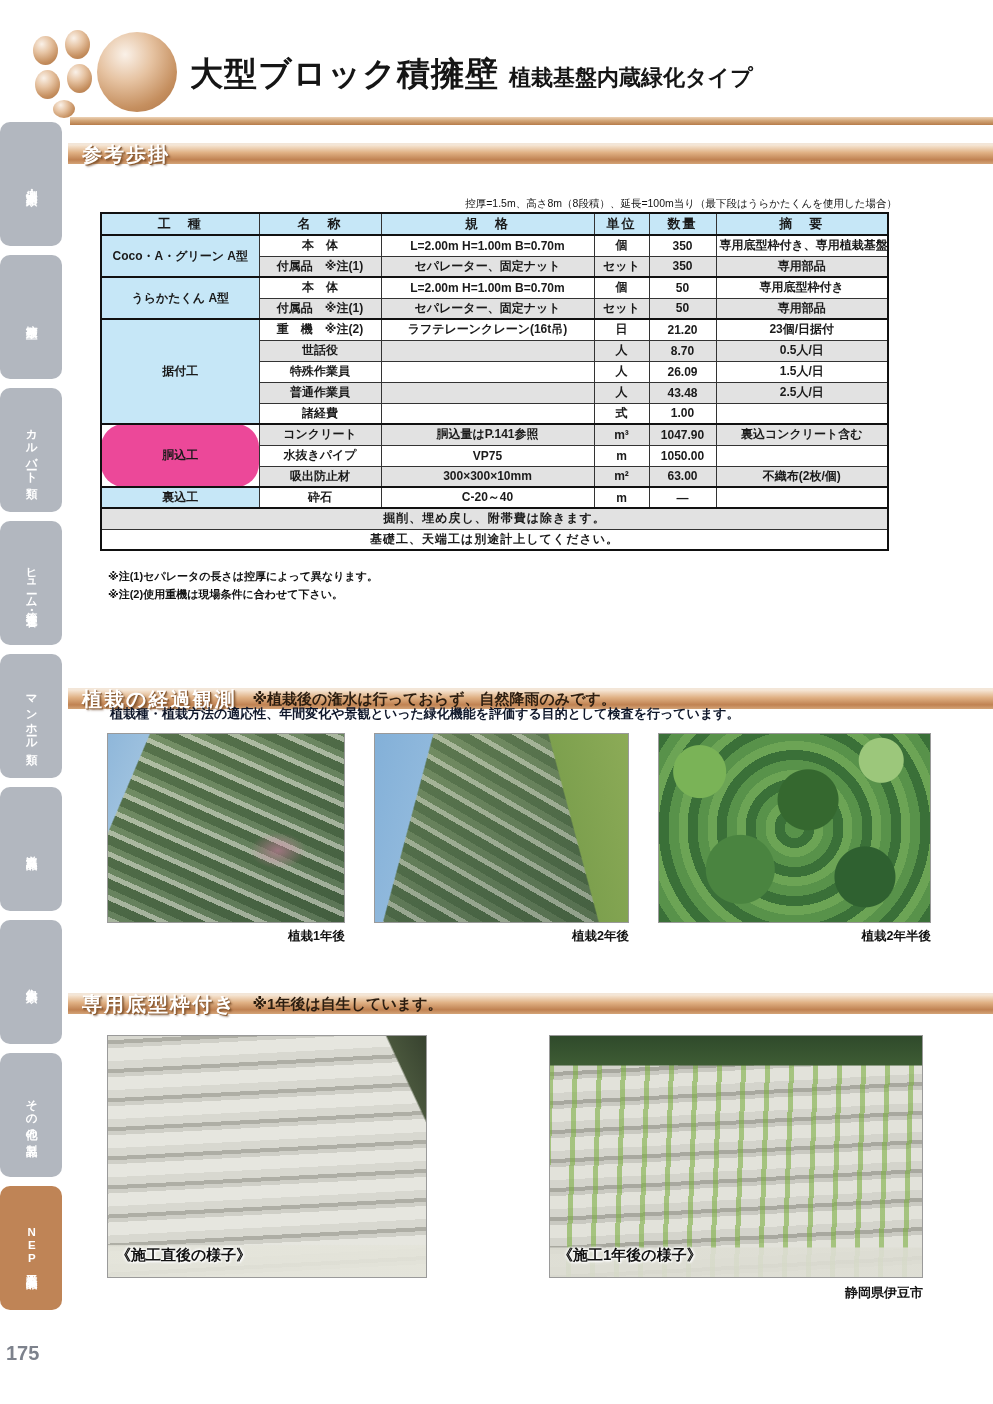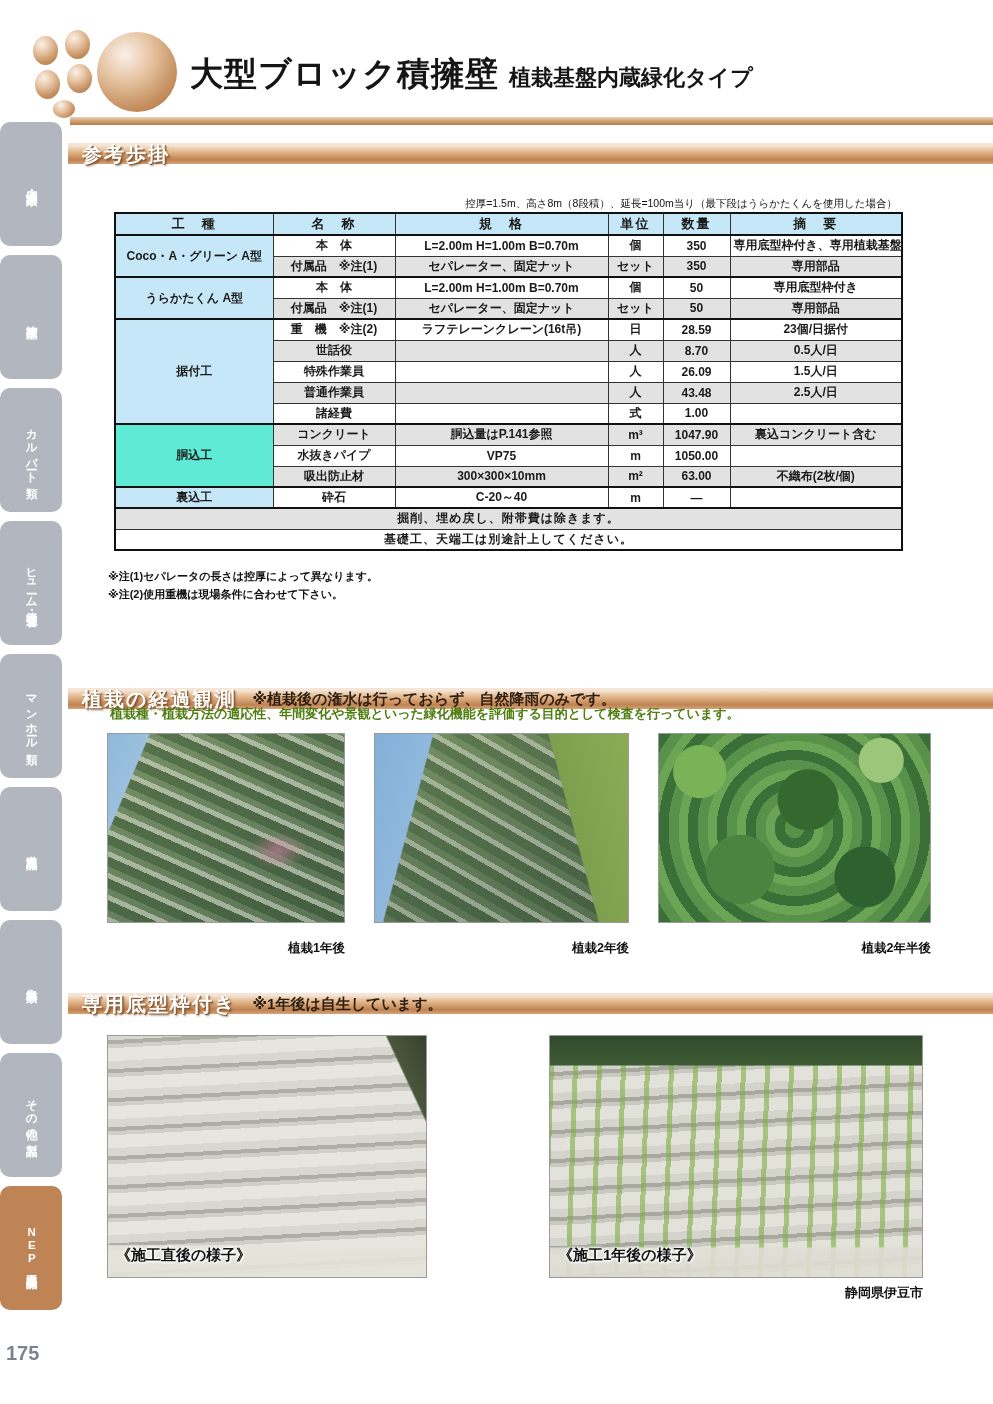--- a/index.html
+++ b/index.html
@@ -52,41 +52,41 @@
   .bar .bar-title {
     font-size:20px; font-weight:bold; color:#fff; letter-spacing:2px; padding:0 8px 0 14px;
     text-shadow:1px 1px 0 #8a5a30, 2px 2px 2px rgba(90,50,20,.55);
   }
   .bar .bar-note { font-size:15px; font-weight:bold; color:#2b1d10; margin-left:8px; }
   .bar1 { top:143px; } .bar2 { top:688px; } .bar3 { top:993px; }
 
   
   .table-note { position:absolute; left:110px; top:197px; width:787px; text-align:right;
     font-size:10.5px; font-weight:normal; color:#111; }
-  table.ref { position:absolute; left:114px; top:212px; width:787px; border-collapse:collapse;
+  table.ref { position:absolute; left:100px; top:212px; width:787px; border-collapse:collapse;
     border:2px solid #111; table-layout:fixed; }
   table.ref th, table.ref td {
     border:1px solid #333; font-size:12px; font-weight:bold; text-align:center;
     height:21px; padding:1px 3px; overflow:hidden; white-space:nowrap;
   }
   table.ref thead th { background:#c6e7f7; font-size:13px; letter-spacing:2px; border-bottom:2px solid #111; }
   td.gcell { background:#c6e7f7; white-space:pre-line; line-height:1.35; }
   tr.shade td { background:#e2e2e2; }
-  tr.shade td.gcell { background:#5eead4; }
+  tr.shade td.gcell { background:#ec4899;border-radius:23px; }
   tr.gsep td { border-top:2px solid #111; }
   td.name { text-align:left; padding-left:8px; }
   td.full { letter-spacing:1px; }
   .tbl-notes { position:absolute; left:108px; top:568px; font-size:11px; font-weight:bold; line-height:1.6; color:#111; }
 
   
-  .keika-body { position:absolute; left:110px; top:705px; font-size:13px; font-weight:bold; color:#4d7c0f; }
+  .keika-body { position:absolute; left:110px; top:705px; font-size:13px; font-weight:bold; color:#0f172a; }
   .photo-row { position:absolute; left:107px; top:733px; display:flex; gap:29px; }
   .photo-col { display:flex; flex-direction:column; }
   .photo { border:1px solid #9a9a9a; }
-  .pcap { text-align:right; font-size:12.5px; font-weight:bold; margin-top:17px; color:#111; }
+  .pcap { text-align:right; font-size:12.5px; font-weight:bold; margin-top:5px; color:#111; }
 
   .ph1 { width:238px; height:190px;
     background:
       linear-gradient(113deg,#8fb7da 0%,#9cc0de 13%,rgba(0,0,0,0) 13.5%),
       radial-gradient(ellipse 40px 26px at 72% 62%,rgba(225,130,175,.55),transparent 70%),
       repeating-linear-gradient(24deg,rgba(236,236,226,.55) 0 5px,rgba(140,160,130,.35) 5px 11px,rgba(70,95,65,.5) 11px 20px),
       linear-gradient(150deg,#6c8a58 0%,#52714a 55%,#3f5c3d 100%); }
   .ph2 { width:255px; height:190px;
     background:
       linear-gradient(105deg,#83b0d8 0%,#8fb8dc 19%,rgba(0,0,0,0) 19.5%),
@@ -226,21 +226,21 @@
       <td>セパレーター、固定ナット</td>
       <td>セット</td>
       <td>50</td>
       <td>専用部品</td>
     </tr>
     <tr class="gsep">
       <td class="gcell" rowspan="5">据付工</td>
       <td class="name">重　機　※注(2)</td>
       <td>ラフテレーンクレーン(16t吊)</td>
       <td>日</td>
-      <td>28.59</td>
+      <td>21.20</td>
       <td>23個/日据付</td>
     </tr>
     <tr class="shade">
       <td class="name">世話役</td>
       <td></td>
       <td>人</td>
       <td>8.70</td>
       <td>0.5人/日</td>
     </tr>
     <tr>

